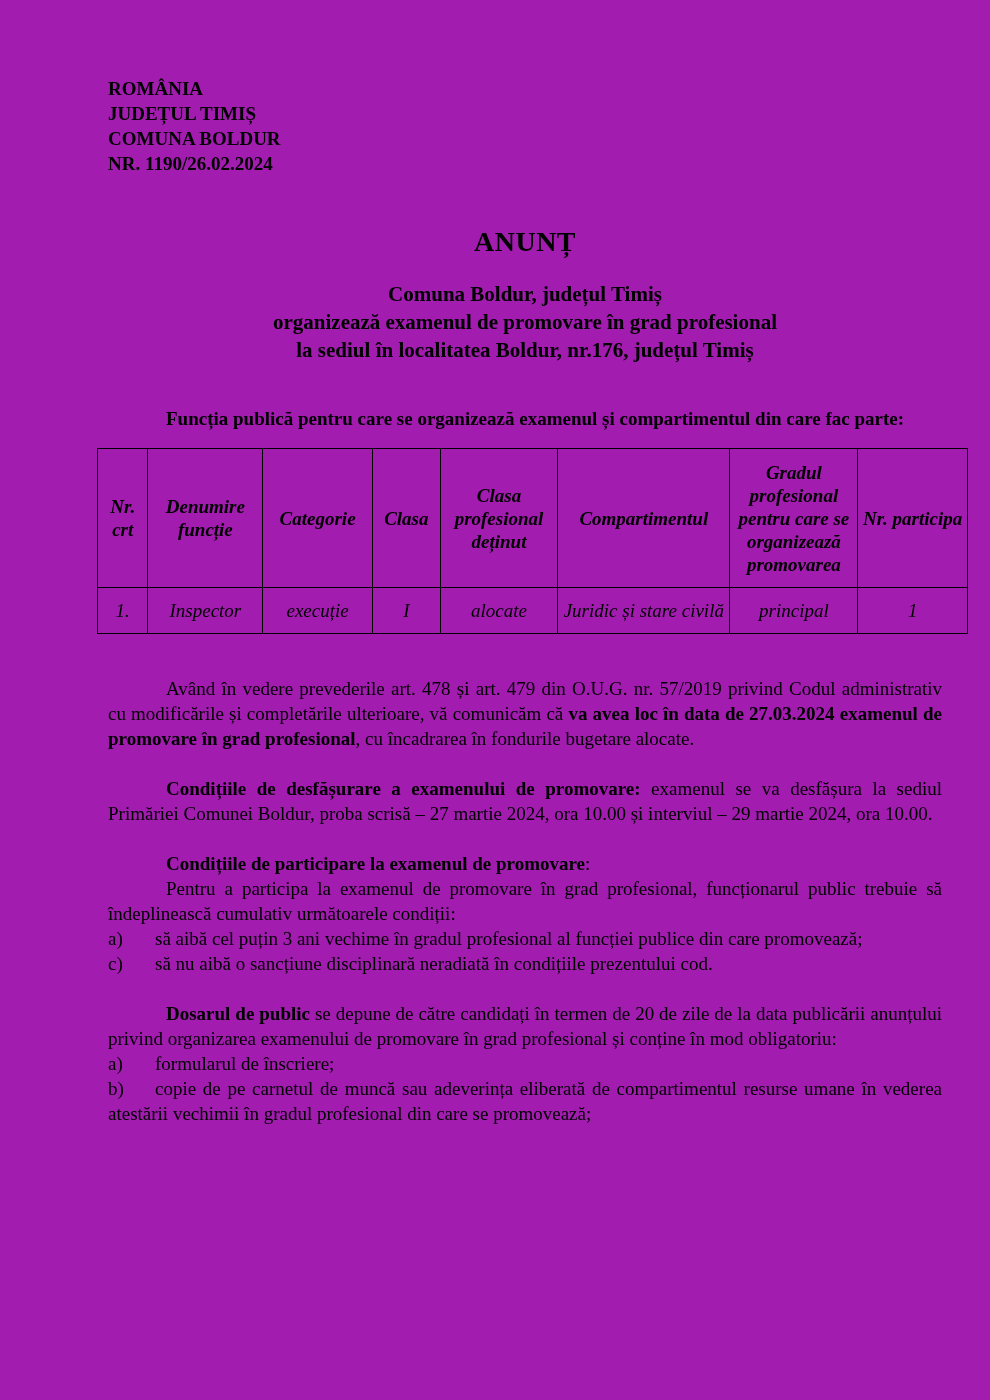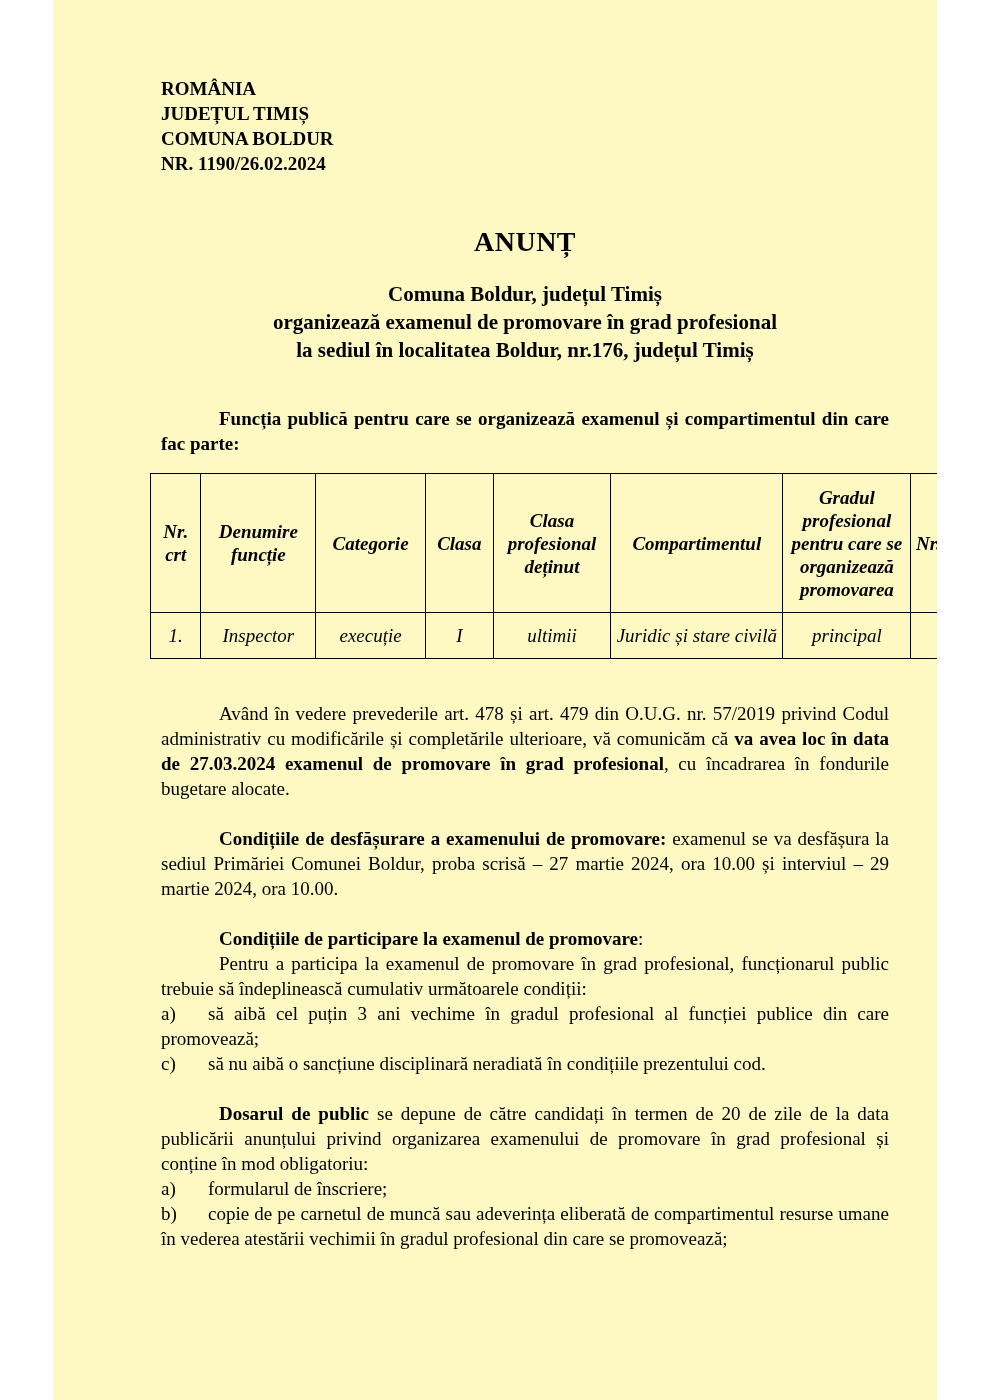--- a/index.html
+++ b/index.html
@@ -1,22 +1,22 @@
 <!DOCTYPE html>
 <html lang="ro"><head>
 <meta charset="utf-8">
 <style>
   * { margin: 0; padding: 0; box-sizing: border-box; }
   html, body { background: #ffffff; }
   .page {
     position: relative;
-    width: 884px;
+    width: 990px;
     height: 1400px;
     margin: 0 auto;
-    background: #fef9c3;
+    background: #a21caf;
     color: #000000;
     font-family: "Liberation Serif", "DejaVu Serif", serif;
     font-size: 19px;
     line-height: 25px;
     padding: 76px 48px 0 108px;
     overflow: hidden;
   }
   .doc-header { font-weight: bold; }
   .doc-header div { line-height: 25px; }
   .doc-title {
@@ -110,21 +110,21 @@
         <th>Gradul profesional pentru care se organizează promovarea</th>
         <th>Nr. participa</th>
       </tr>
     </thead>
     <tbody>
       <tr>
         <td>1.</td>
         <td>Inspector</td>
         <td>execuție</td>
         <td>I</td>
-        <td>ultimii</td>
+        <td>alocate</td>
         <td>Juridic și stare civilă</td>
         <td>principal</td>
         <td>1</td>
       </tr>
     </tbody>
   </table>
 
   <p class="para indent mt-section"><span>Având în vedere prevederile art. 478 și art. 479 din O.U.G. nr. 57/2019 privind Codul administrativ cu modificările și completările ulterioare, vă comunicăm că </span><span class="bold">va avea loc în data de 27.03.2024 examenul de promovare în grad profesional</span><span>, cu încadrarea în fondurile bugetare alocate.</span></p>
 
   <p class="para indent mt-para"><span class="bold">Condițiile de desfășurare a examenului de promovare: </span><span>examenul se va desfășura la sediul Primăriei Comunei Boldur,  proba scrisă – 27 martie 2024, ora 10.00 și interviul –  29 martie 2024, ora 10.00.</span></p>

